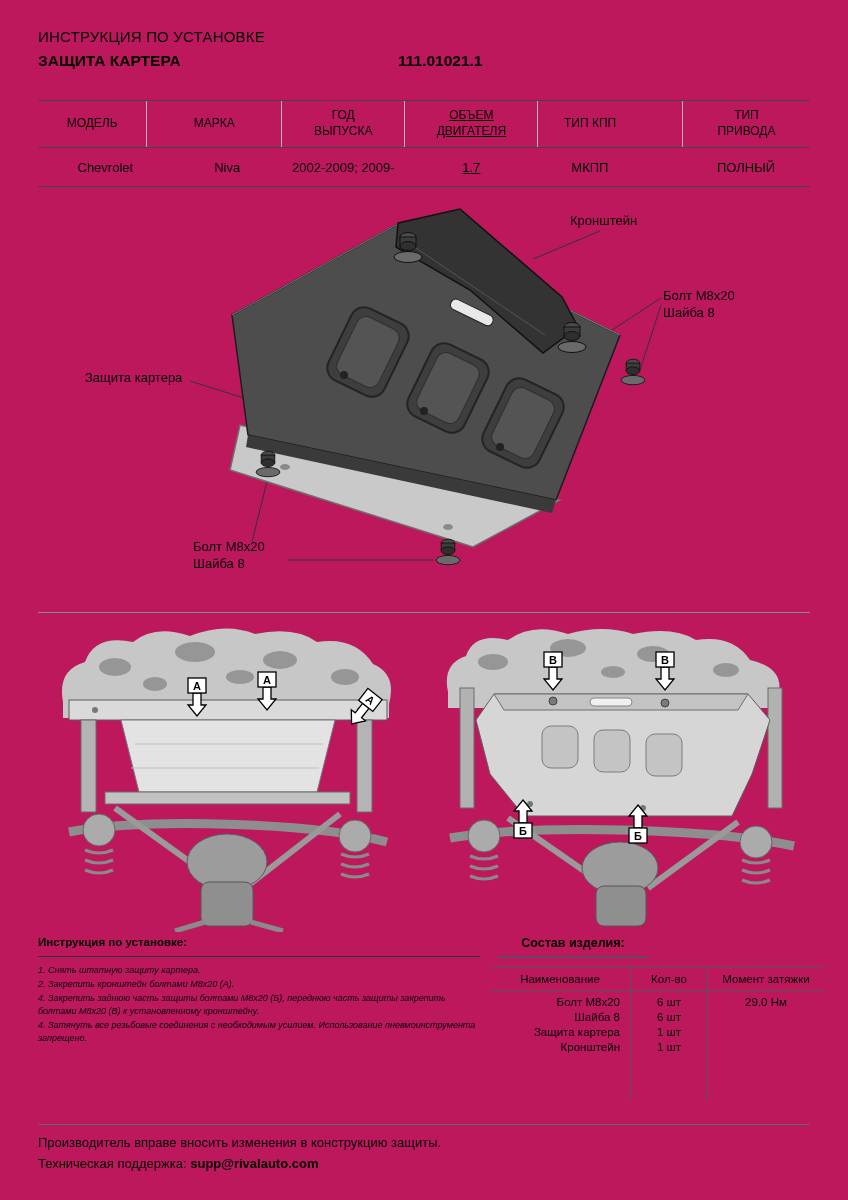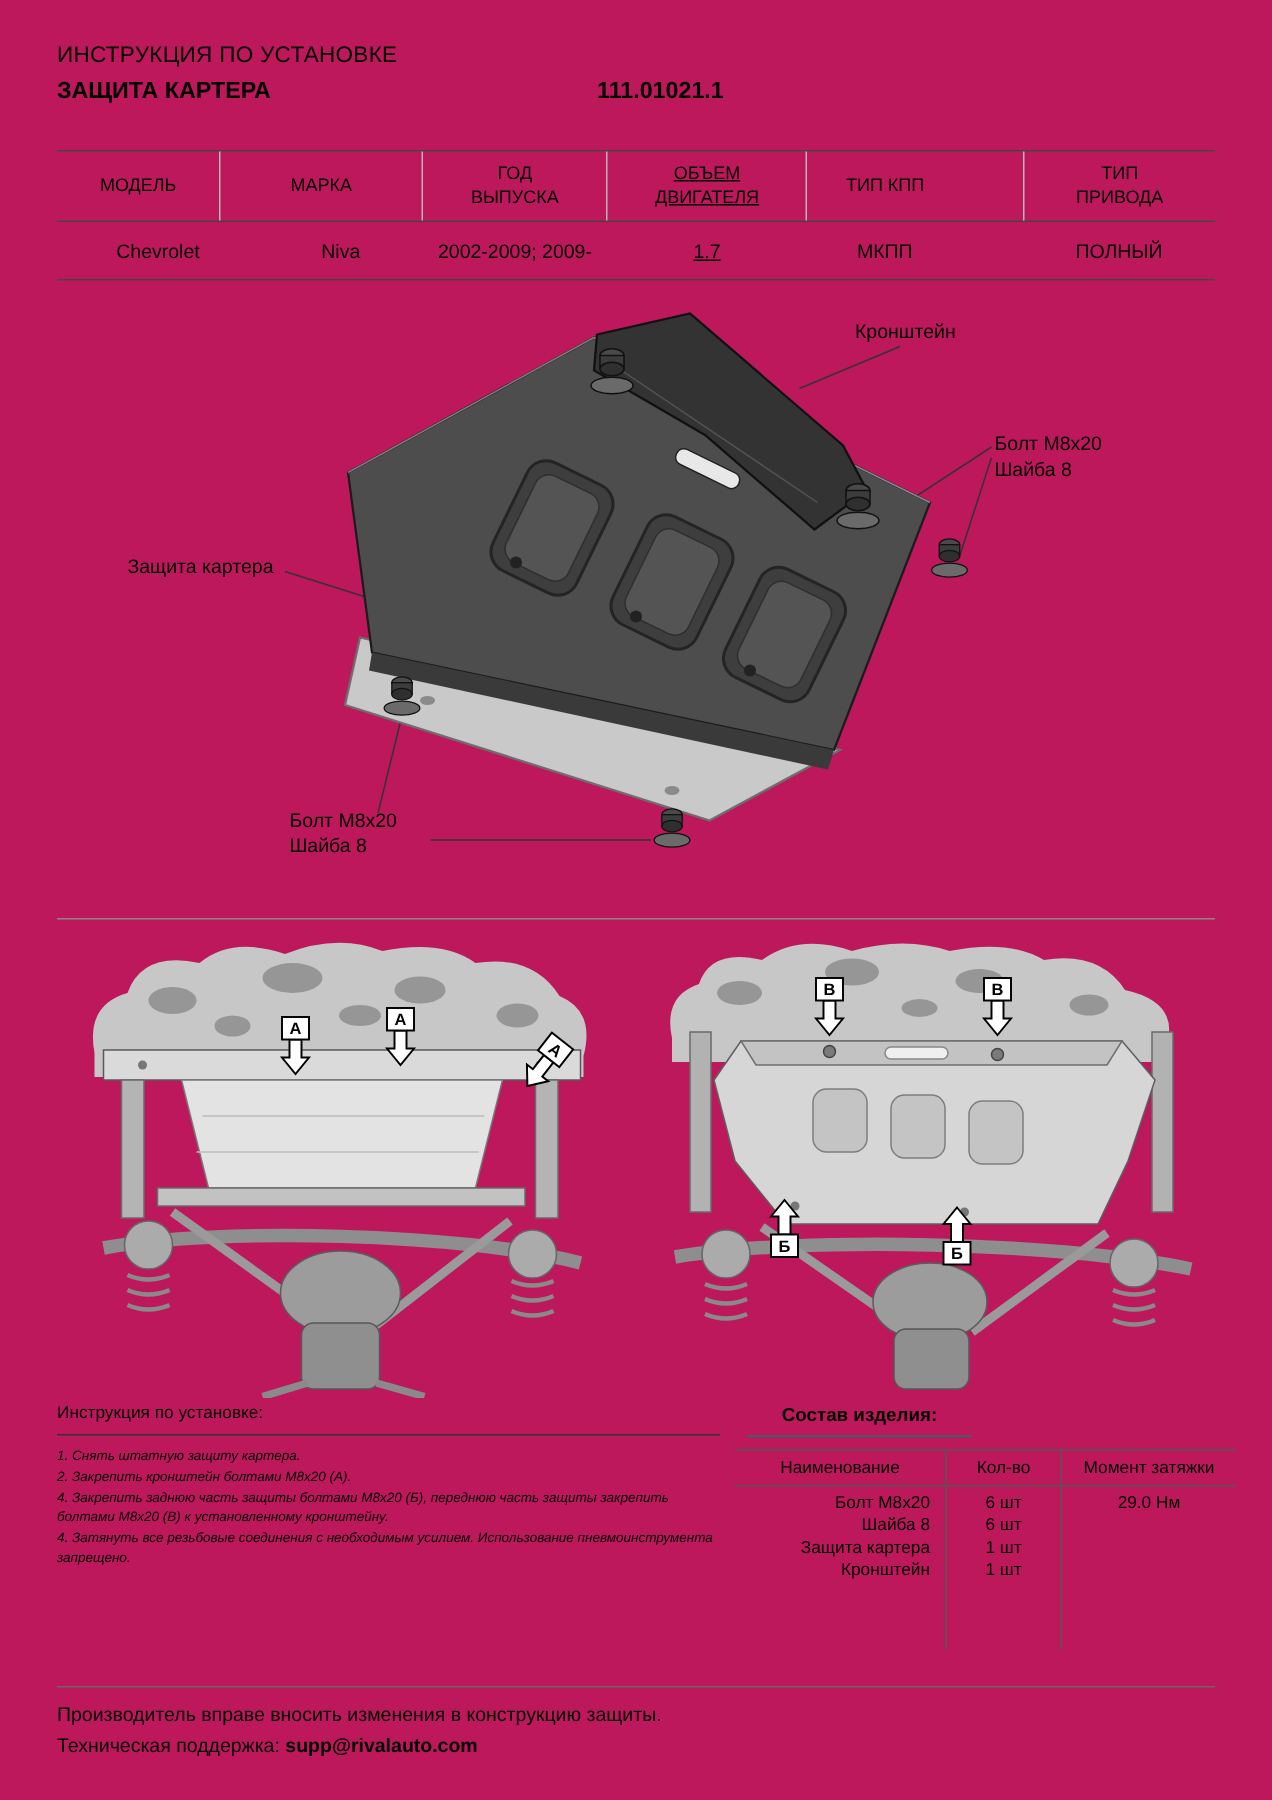--- a/index.html
+++ b/index.html
@@ -22,21 +22,21 @@
   .spec-body .cell{min-height:38px;display:flex;align-items:center;justify-content:center;font-size:13px;}
   .c0{width:142px;}.c1{width:115px;}.c2{width:130px;}.c3{width:140px;text-decoration:underline;}.c4{width:110px;}.c5{width:135px;margin-left:40px;}
   
   .diagram-svg{left:0;top:195px;}
   .dlabel{position:absolute;font-size:13px;line-height:1.3;}
   .hrule{left:38px;width:772px;border-top:1px solid #888;}
   
   .photo{position:absolute;}
   
   .inst{left:38px;top:936px;width:442px;}
-  .inst-title{font-weight:normal;font-size:11.5px;padding-bottom:8px;}
+  .inst-title{font-weight:bold;font-size:11.5px;padding-bottom:8px;}
   .inst-steps{border-top:1px solid #333;padding-top:7px;font-size:9px;line-height:1.45;font-style:italic;}
   .inst-steps p{margin:0 0 1px 0;}
   
   .comp{left:490px;top:936px;}
   .comp-title{font-weight:bold;font-size:12.5px;width:150px;text-align:center;padding-bottom:7px;border-bottom:1px solid #0f766e;margin-left:8px;}
   .comp-grid{display:flex;margin-top:8px;}
   .comp-col{display:flex;flex-direction:column;}
   .col-name{width:140px;}
   .col-qty{width:76px;border-left:1px solid #555;}
   .col-torque{width:116px;border-left:1px solid #555;}

